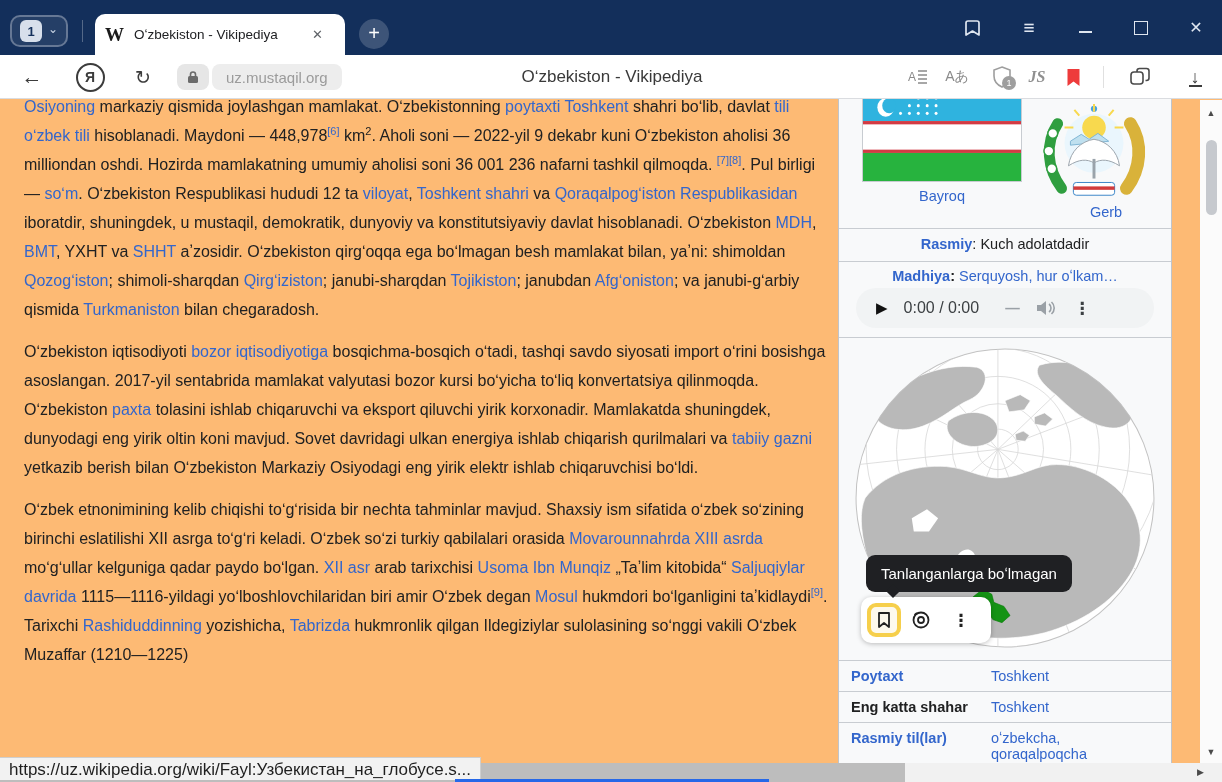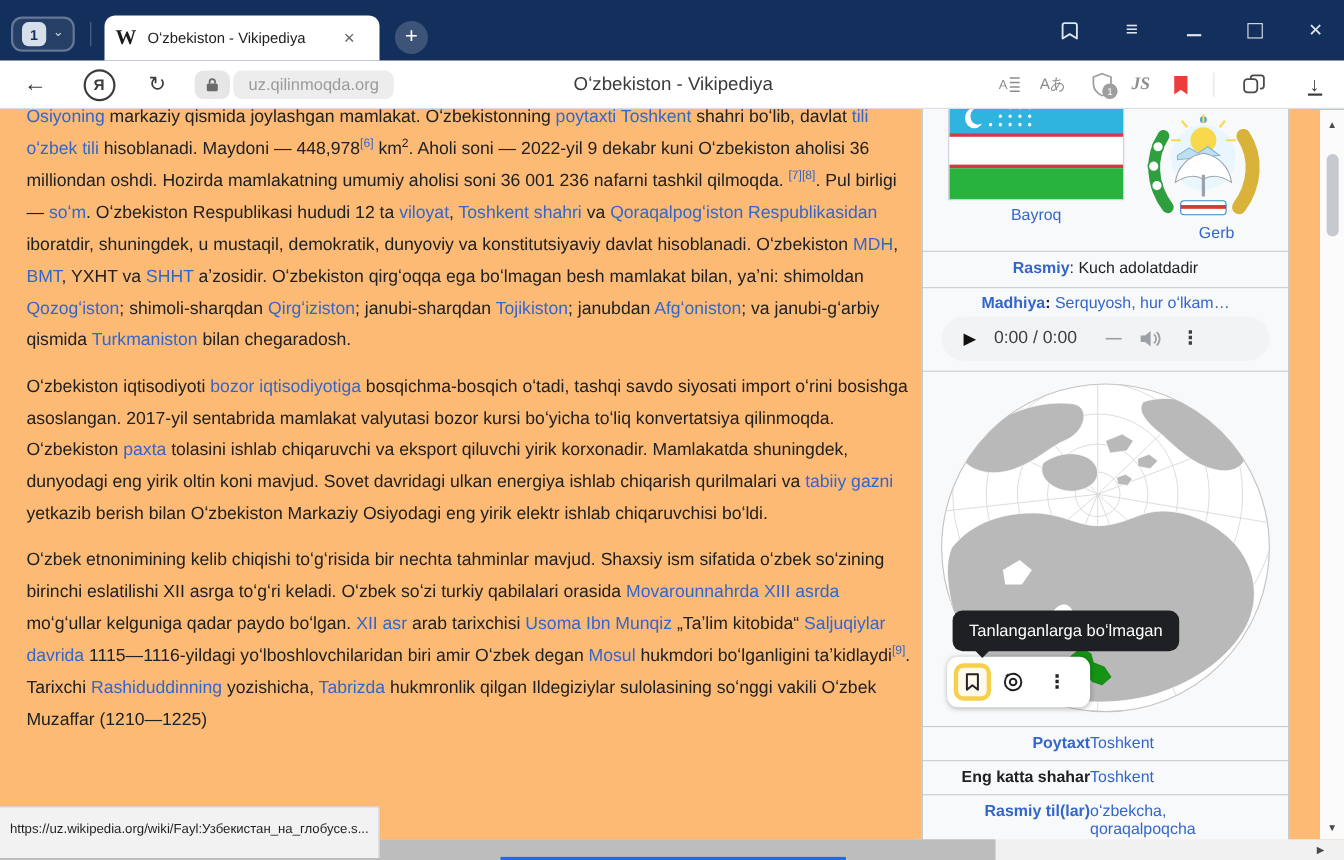--- a/index.html
+++ b/index.html
@@ -89,34 +89,34 @@
   .tooltip .tail{position:absolute;left:22px;bottom:-4px;width:10px;height:10px;background:#1f2023;
     transform:rotate(45deg);}
   .imgactions{position:absolute;left:22px;top:541px;width:130px;height:46px;background:#fff;
     border-radius:10px;box-shadow:0 1px 5px rgba(0,0,0,.25);display:flex;align-items:center;z-index:2;}
   .hl{width:34px;height:34px;margin-left:6px;border:4px solid #f6cf4b;border-radius:9px;
     background:#fdf9ec;display:flex;align-items:center;justify-content:center;box-sizing:border-box;}
   .act{width:40px;display:flex;align-items:center;justify-content:center;color:#222;}
   .act.kebab{font-size:17px;font-weight:bold;}
   .ib-rows{position:absolute;left:0;right:0;top:604px;}
   .ib-row{display:flex;border-top:1px solid #c8ccd1;padding:7px 6px 7px 12px;}
-  .ib-label{width:140px;font-weight:bold;flex:none;text-align:right;}
+  .ib-label{width:140px;font-weight:bold;flex:none;}
   .ib-label.blue{color:#3366cc;}
   .ib-value{color:#3366cc;}
   
   .vscroll{position:absolute;right:0;top:44px;width:22px;bottom:19px;background:#fbfbfb;z-index:2;}
   .vscroll .up{position:absolute;top:8px;left:0;right:0;text-align:center;font-size:9px;color:#4a4a4a;}
   .vscroll .thumb{position:absolute;left:6px;top:40px;width:11px;height:75px;background:#c6c9ce;border-radius:6px;}
   .vscroll .down{position:absolute;bottom:6px;left:0;right:0;text-align:center;font-size:9px;color:#4a4a4a;}
   .hscroll{position:absolute;left:0;right:0;bottom:0;height:19px;background:#f1f1f1;z-index:4;}
   .hscroll .thumb{position:absolute;left:0;top:0;width:905px;height:19px;background:#bdbdbd;}
   .hscroll .right{position:absolute;right:18px;top:4px;font-size:9px;color:#4a4a4a;}
-  .statusbar{position:absolute;left:0;bottom:2px;height:22px;padding:12px 9px;background:#f2f2f2;
-    border:1px solid #cfcfcf;border-left:none;border-bottom:none;display:flex;align-items:flex-start;
-    font-size:12px;color:#1f1f1f;z-index:7;white-space:nowrap;}
+  .statusbar{position:absolute;left:0;bottom:2px;height:22px;padding:0 9px;background:#f2f2f2;
+    border:1px solid #cfcfcf;border-left:none;border-bottom:none;display:flex;align-items:flex-end;
+    font-size:17px;color:#1f1f1f;z-index:7;white-space:nowrap;}
   .taskstrip{position:absolute;left:455px;width:314px;bottom:0;height:3px;background:#2668e8;z-index:9;}
 </style>
 </head>
 <body>
 
 <div id="window">
 
   <div class="content">
 
     <div class="article">
@@ -317,21 +317,21 @@
       <span class="circ">Я</span>
     </div>
     <div class="ti reload">↻</div>
     <div class="lockbox">
       <svg width="12" height="14" viewBox="0 0 12 14">
         <rect x="1" y="6" width="10" height="7" rx="1.5" fill="#6b6b6b"></rect>
         <path d="M3.5,6 V4.5 a2.5,2.5 0 0 1 5,0 V6" fill="none" stroke="#6b6b6b" stroke-width="1.6"></path>
       </svg>
     </div>
     <div class="urlbox">
-      <span>uz.qilinmoqda.org</span>
+      <span>uz.mustaqil.org</span>
     </div>
     <div class="page-title">Oʻzbekiston - Vikipediya</div>
     <div class="ti reader">
       <svg width="20" height="18" viewBox="0 0 20 18">
         <text x="0" y="13" font-size="12" fill="#8a8a8a" font-family="sans-serif">A</text>
         <g stroke="#8a8a8a" stroke-width="1.4">
           <path d="M10,3 h9 M10,7 h9 M10,11 h9 M10,15 h9"></path>
         </g>
       </svg>
     </div>

